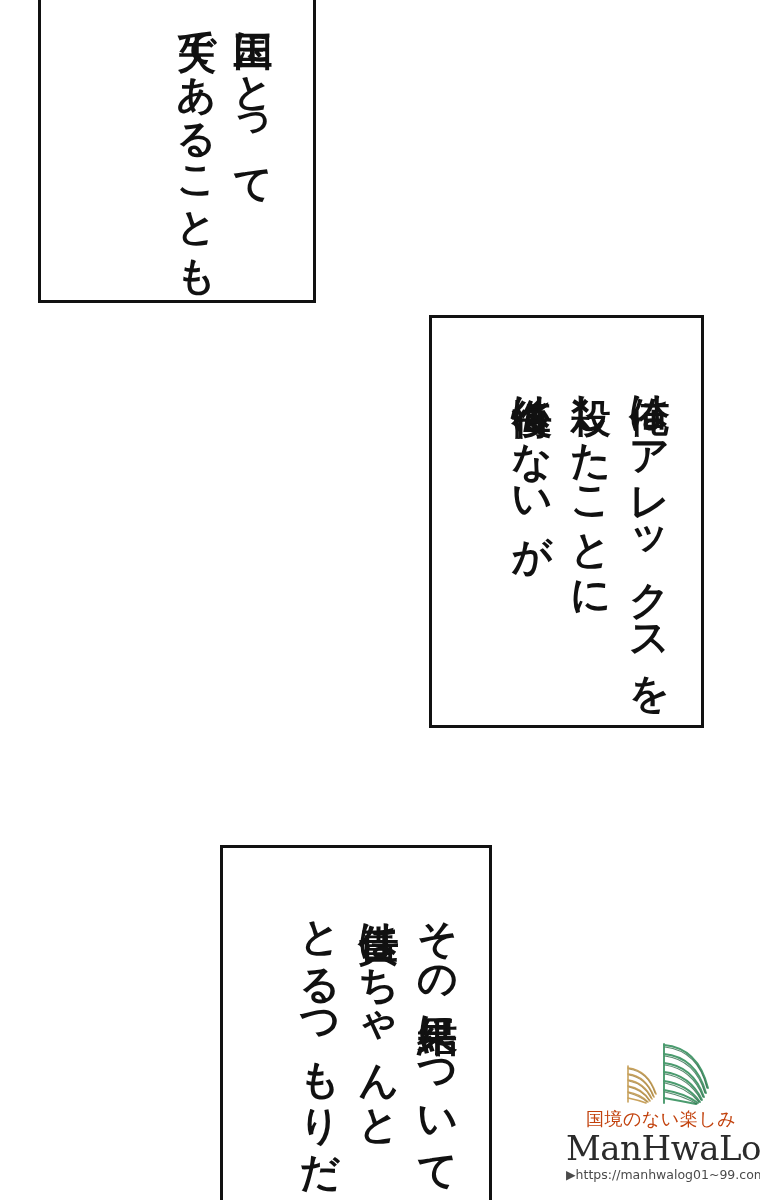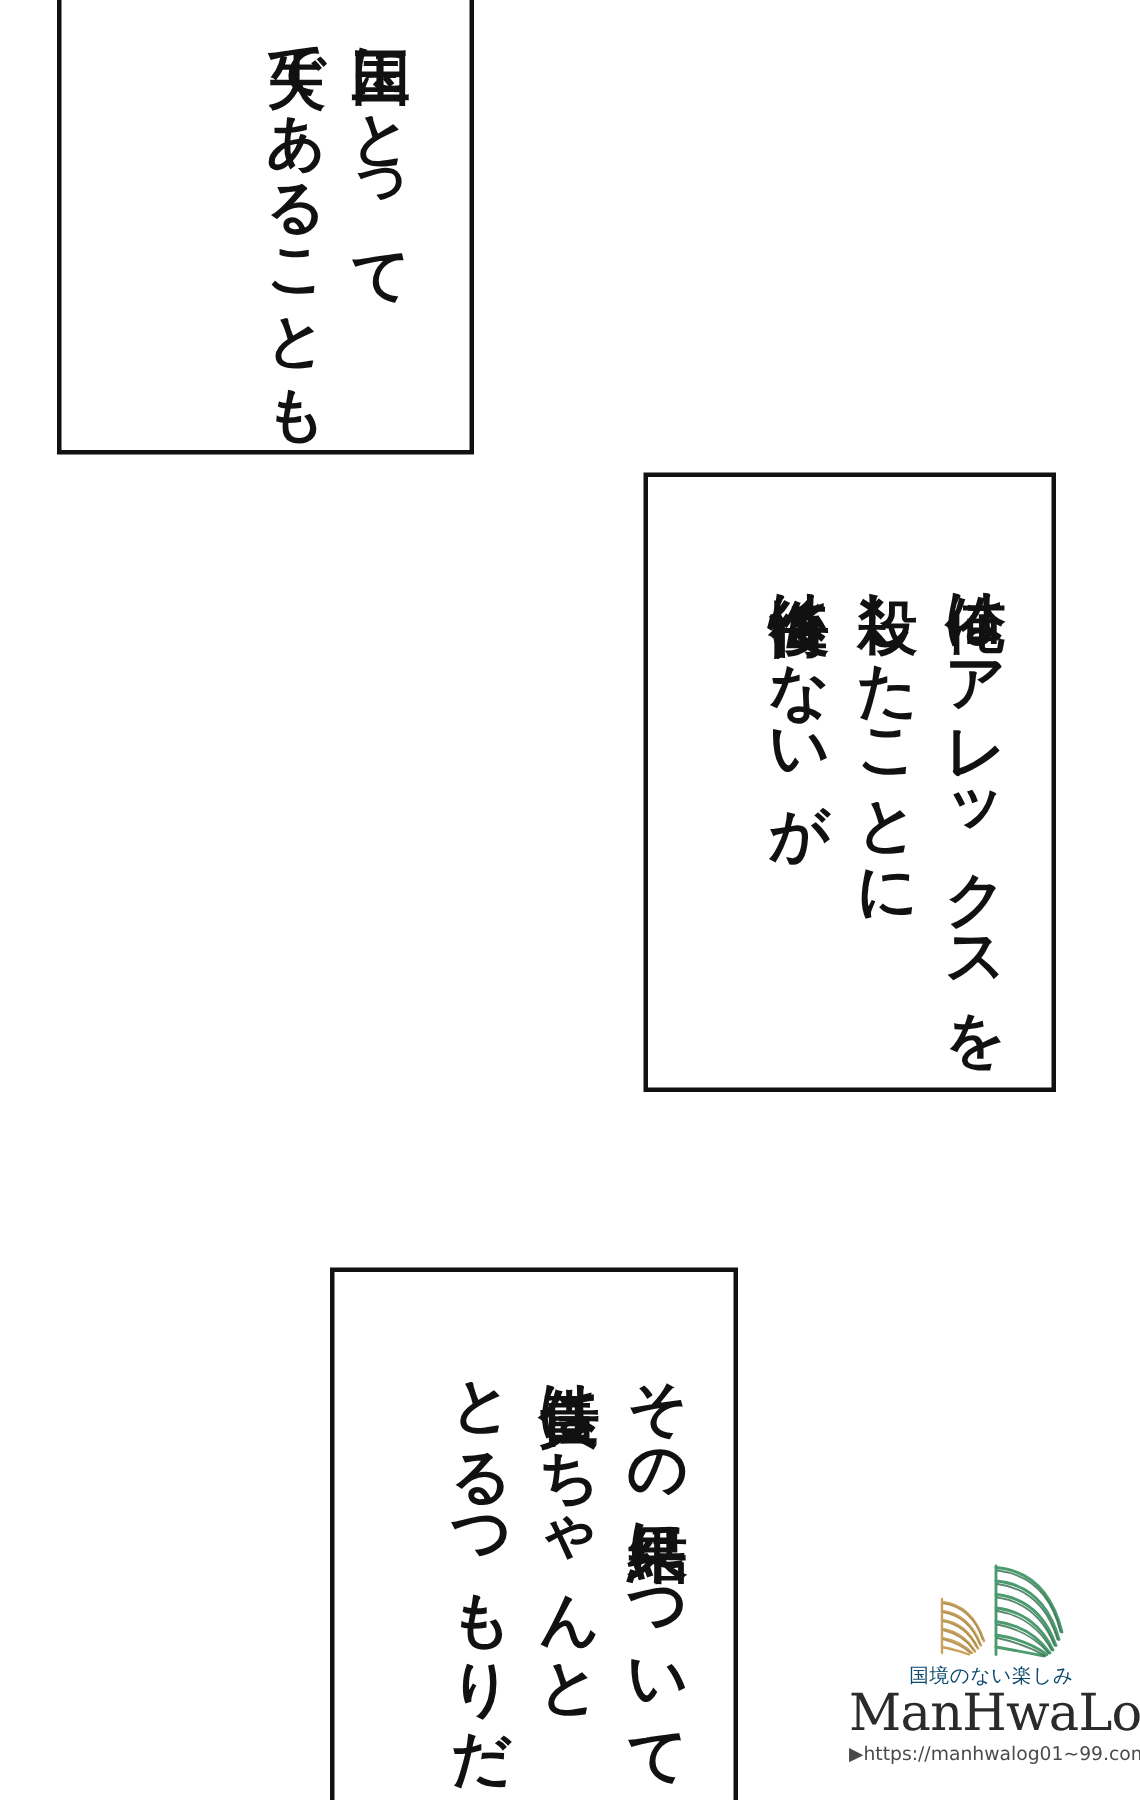--- a/index.html
+++ b/index.html
@@ -104,22 +104,22 @@
     width: 100%;
     height: 72px;
   }
   .wm-logo svg {
     display: block;
     margin: 0 auto;
   }
 
   .wm-tagline {
     font-family: Liberation Serif, serif;
-    font-size: 13px;
-    color: #0c4a6e;
+    font-size: 18px;
+    color: #c2410c;
     letter-spacing: 0.5px;
     margin-top: 1px;
     line-height: 1.2;
   }
 
   .wm-brand {
     font-family: "DejaVu Serif", "Liberation Serif", serif;
     font-size: 34px;
     color: #2b2b2b;
     letter-spacing: -0.5px;

